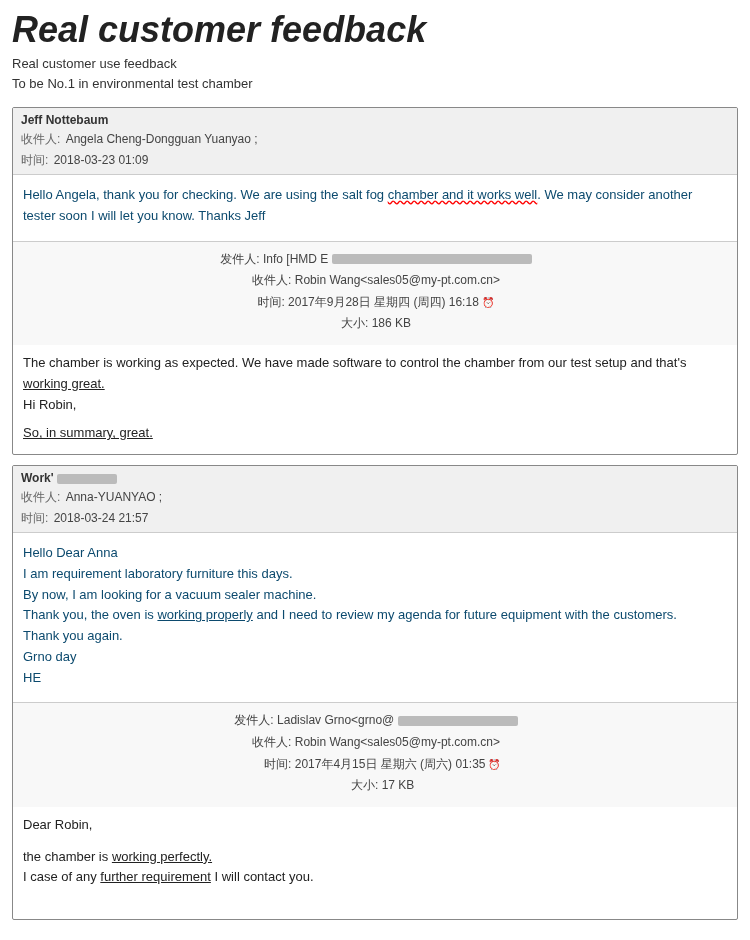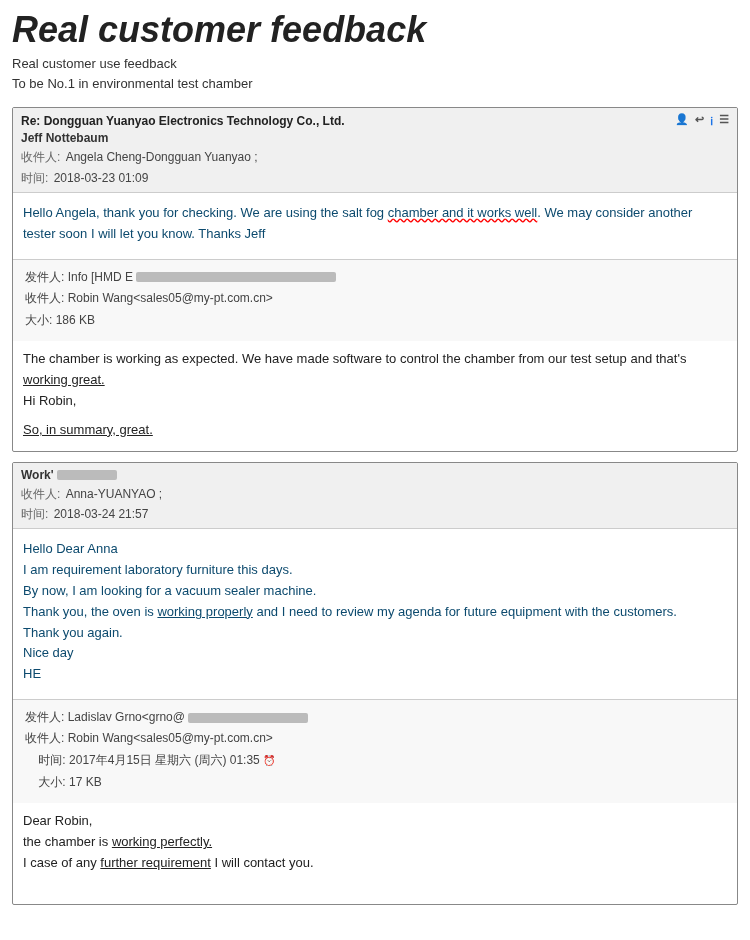--- a/index.html
+++ b/index.html
@@ -82,20 +82,21 @@
     }
     .underline-plain {
       text-decoration: underline;
     }
     .nested-email {
       background: #f8f8f8;
       border-top: 1px solid #ccc;
       padding: 7px 10px 10px 12px;
       font-size: 12px;
       color: #444;
+      text-align: center;
     }
     .nested-email .meta-row {
       line-height: 1.8;
     }
     .nested-body {
       padding: 8px 10px 10px 10px;
       font-size: 13px;
       color: #222;
       line-height: 1.6;
     }
@@ -114,29 +115,20 @@
 <body>
 
 <h1 class="page-title">Real customer feedback</h1>
 <div class="page-subtitle">
   <div>Real customer use feedback</div>
   <div>To be No.1 in environmental test chamber</div>
 </div>
 
 <div class="email-card">
   <div class="email-header">
-    <div class="subject-line">
-      <span>Re: Dongguan Yuanyao Electronics Technology Co., Ltd.</span>
-      <span class="icons">
-        <span>👤</span>
-        <span>↩</span>
-        <span style="color:#1a73e8;">ℹ</span>
-        <span>☰</span>
-      </span>
-    </div>
     <div class="sender-name">Jeff Nottebaum</div>
     <div class="email-meta">
       <div>
         <span class="label">收件人:</span>
         <span>Angela Cheng-Dongguan Yuanyao ;</span>
       </div>
       <div>
         <span class="label">时间:</span>
         <span>2018-03-23 01:09</span>
       </div>
@@ -149,20 +141,25 @@
 
   <div class="nested-email">
     <div class="meta-row">
       <span class="label">发件人:</span>
       <span>Info [HMD E</span>
       <span class="blurred" style="width:200px;">&nbsp;&nbsp;&nbsp;&nbsp;&nbsp;&nbsp;&nbsp;&nbsp;&nbsp;&nbsp;&nbsp;&nbsp;&nbsp;&nbsp;&nbsp;&nbsp;&nbsp;&nbsp;&nbsp;&nbsp;&nbsp;&nbsp;&nbsp;&nbsp;&nbsp;&nbsp;&nbsp;&nbsp;&nbsp;&nbsp;</span>
     </div>
     <div class="meta-row">
       <span class="label">收件人:</span>
       <span>Robin Wang&lt;sales05@my-pt.com.cn&gt;</span>
+    </div>
+    <div class="meta-row">
+      <span class="label">时间:</span>
+      <span>2017年9月28日 星期四 (周四) 16:18</span>
+      <span class="clock-icon"></span>
     </div>
     <div class="meta-row">
       <span class="label">大小:</span>
       <span>186 KB</span>
     </div>
   </div>
   <div class="nested-body">
     <p>The chamber is working as expected. We have made software to control the chamber from our test setup and that's <span class="underline-plain">working great.</span></p>
     <p style="margin-bottom:8px;">Hi Robin,</p>
     <p><span class="underline-plain">So, in summary, great.</span></p>
@@ -186,21 +183,21 @@
       </div>
     </div>
   </div>
 
   <div class="email-body">
     <p>Hello Dear Anna</p>
     <p>I am requirement laboratory furniture this days.</p>
     <p>By now, I am looking  for a vacuum sealer machine.</p>
     <p>Thank you, the oven is <span class="underline-plain">working properly</span> and I need to review my agenda for future equipment with the customers.</p>
     <p>Thank you again.</p>
-    <p>Nice day</p>
+    <p>Grno day</p>
     <p>HE</p>
   </div>
 
   <div class="nested-email">
     <div class="meta-row">
       <span class="label">发件人:</span>
       <span>Ladislav Grno&lt;grno@</span>
       <span class="blurred" style="width:120px;">&nbsp;&nbsp;&nbsp;&nbsp;&nbsp;&nbsp;&nbsp;&nbsp;&nbsp;&nbsp;&nbsp;&nbsp;&nbsp;&nbsp;&nbsp;&nbsp;&nbsp;</span>
     </div>
     <div class="meta-row">
@@ -211,19 +208,19 @@
       &nbsp;&nbsp;&nbsp;&nbsp;<span class="label">时间:</span>
       <span>2017年4月15日 星期六 (周六) 01:35</span>
       <span class="clock-icon"></span>
     </div>
     <div class="meta-row">
       &nbsp;&nbsp;&nbsp;&nbsp;<span class="label">大小:</span>
       <span>17 KB</span>
     </div>
   </div>
   <div class="nested-body">
-    <p style="margin-bottom:0;">Dear Robin,</p>
+    <p style="margin-bottom:11px;">Dear Robin,</p>
     <p>the chamber is <span class="underline-plain">working perfectly.</span></p>
     <p>I case of any <span class="underline-plain">further requirement</span> I will contact you.</p>
     <br>
     
   </div>
 </div>
 
 </body></html>

